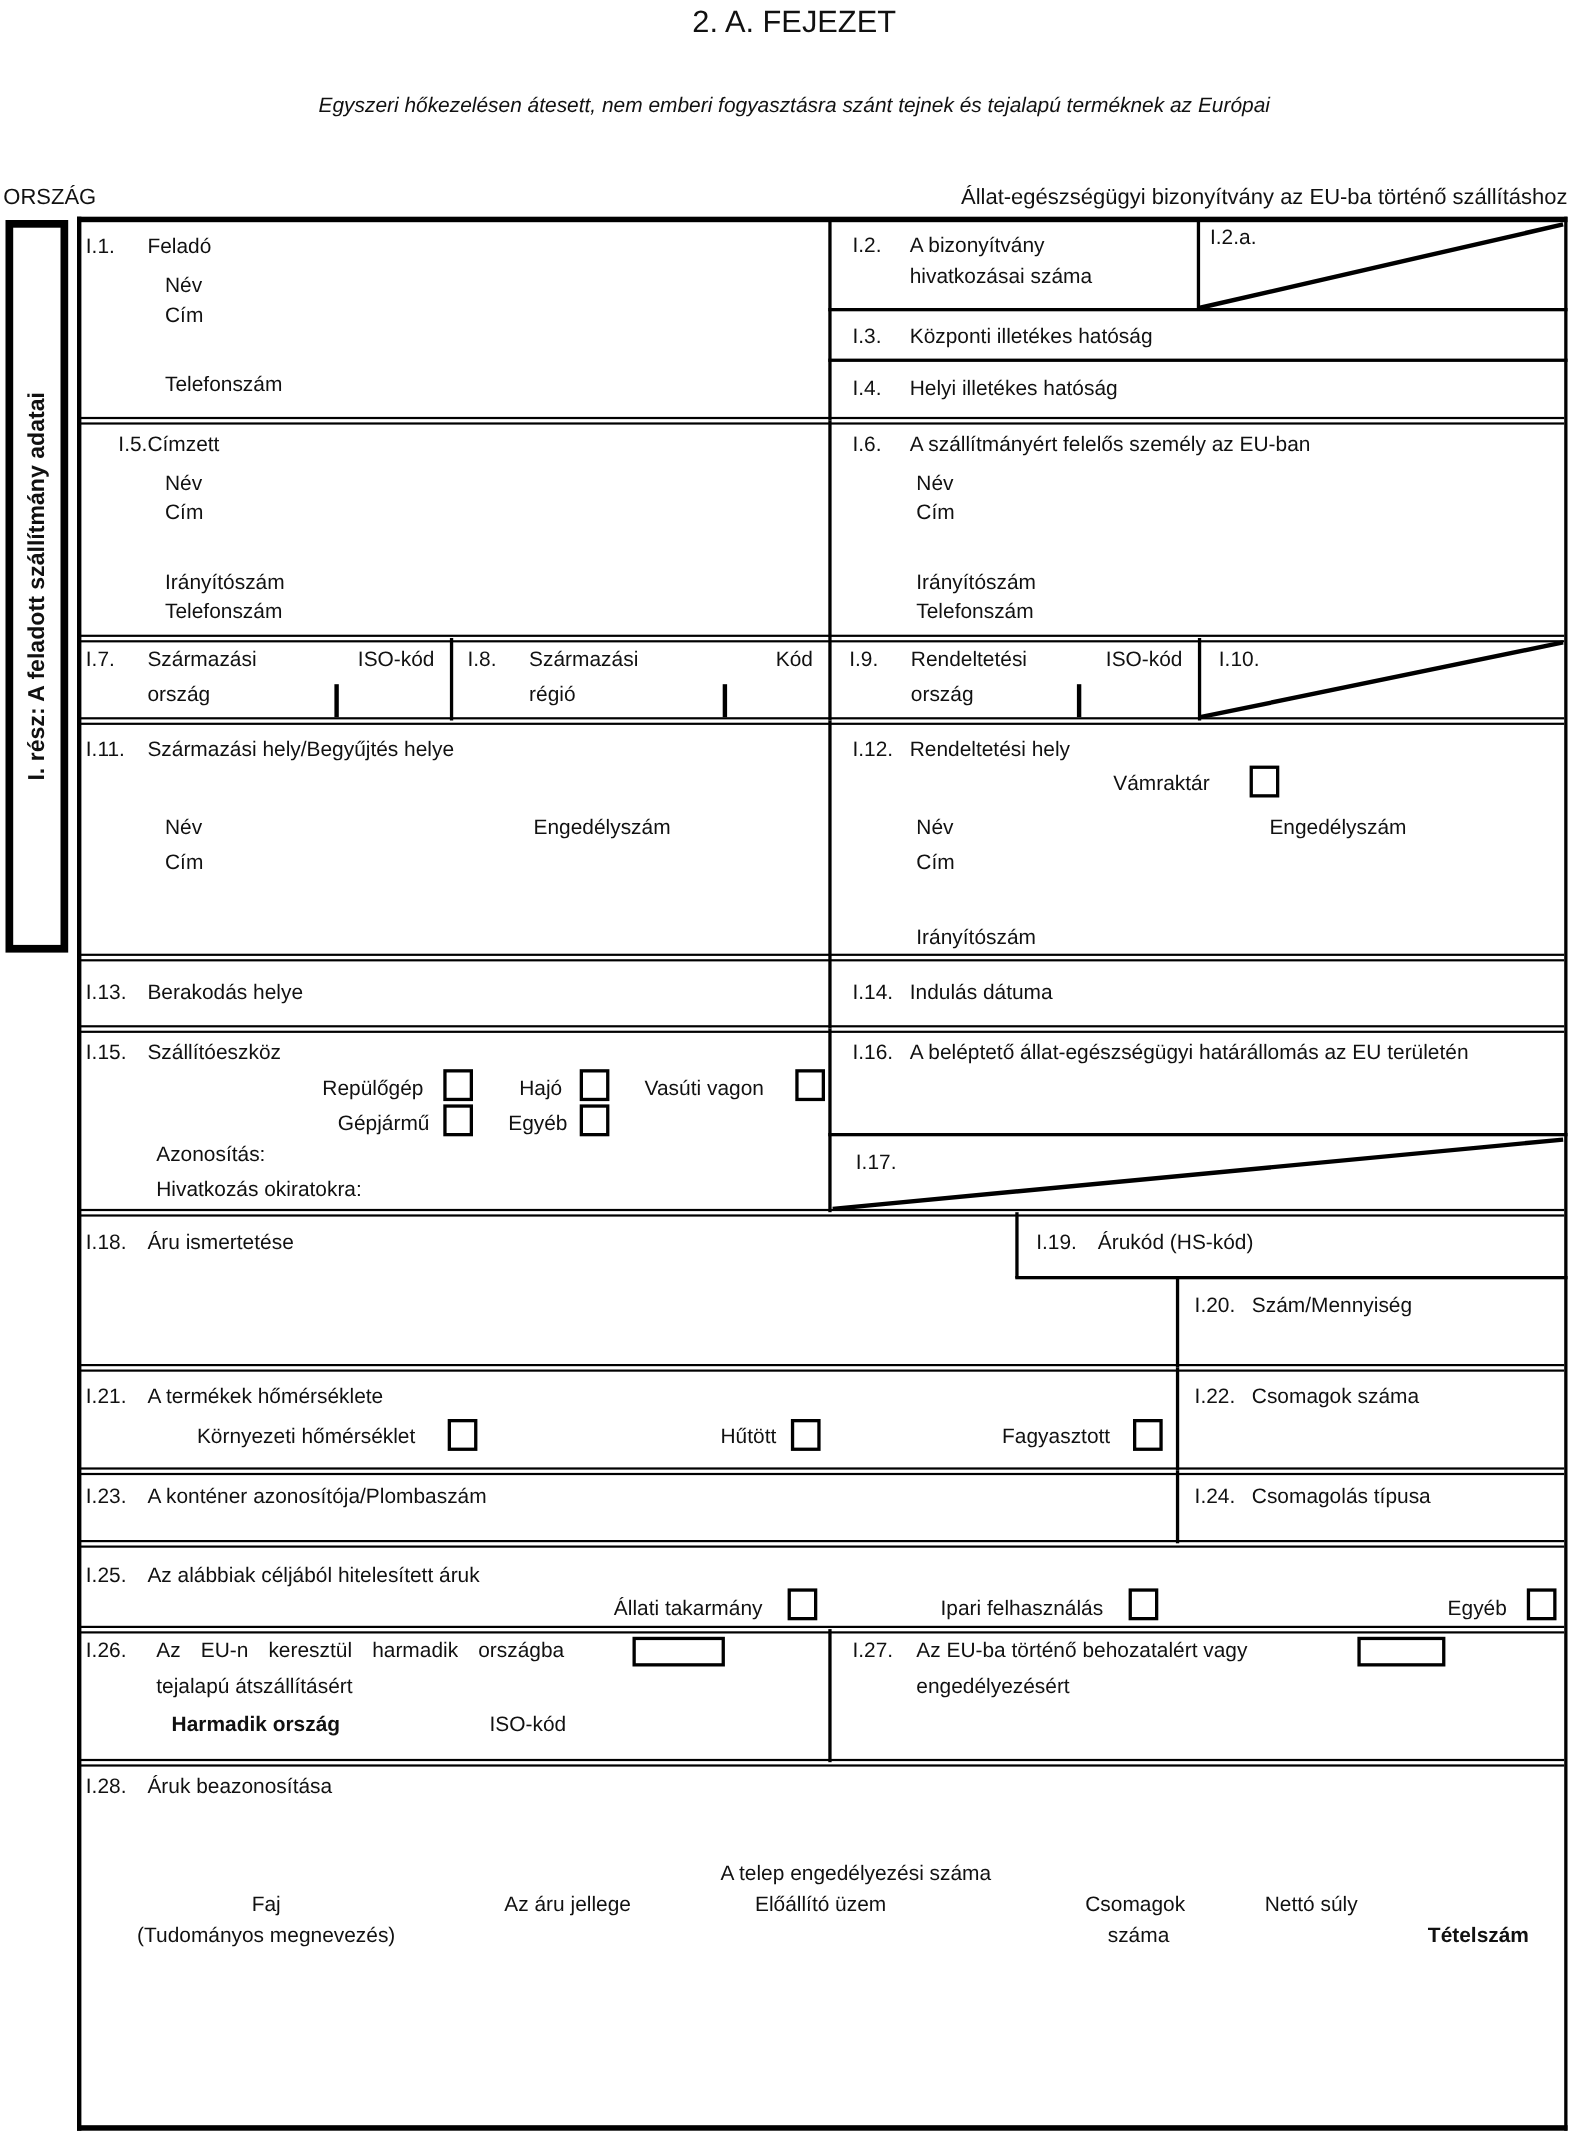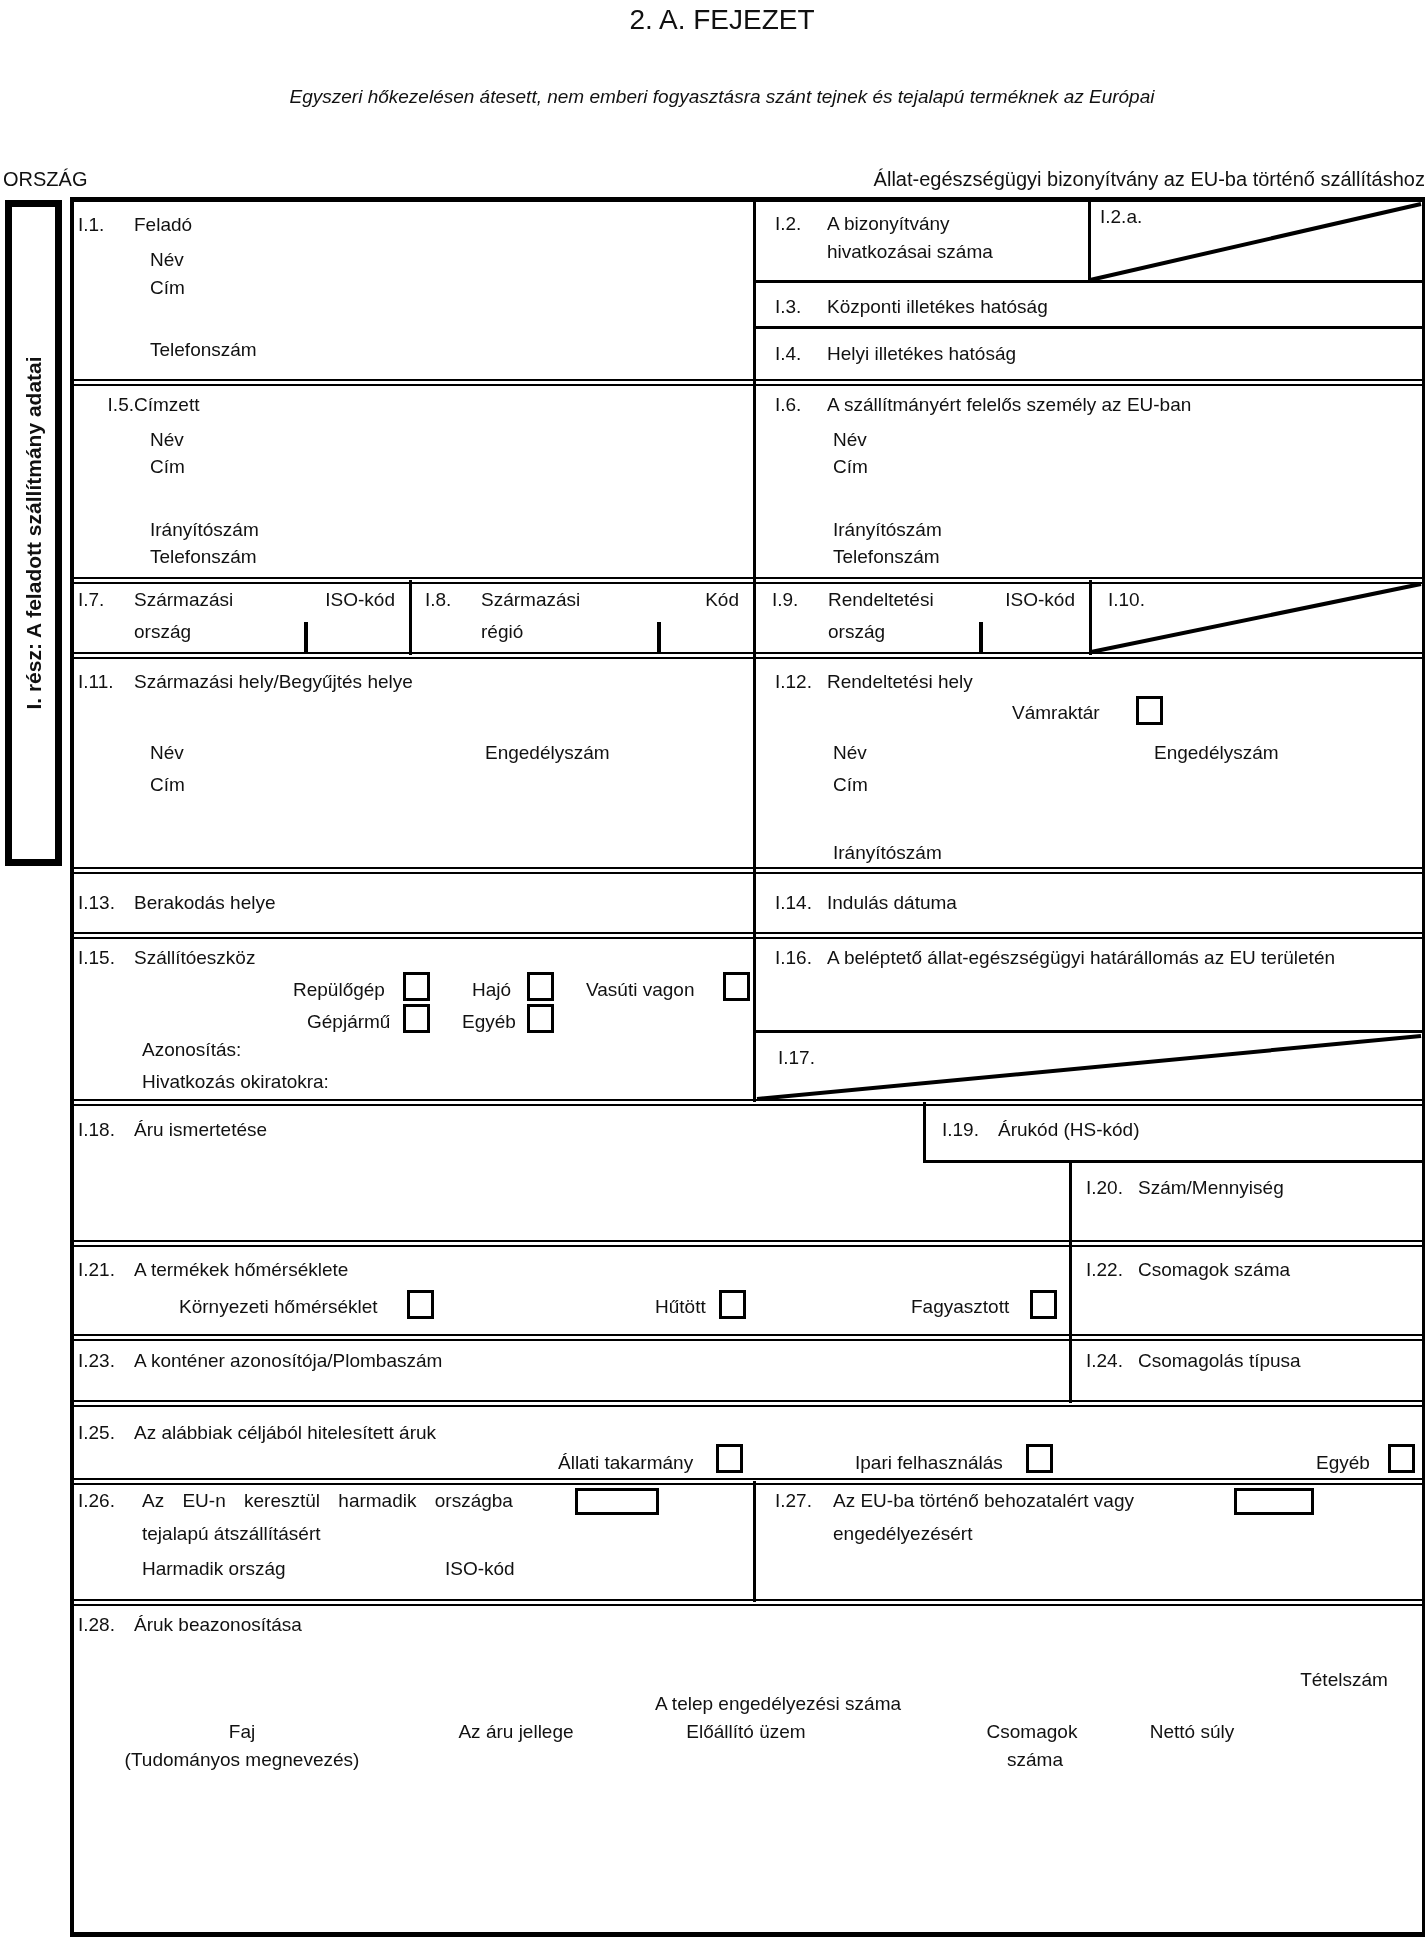--- a/index.html
+++ b/index.html
@@ -173,32 +173,32 @@
   <div class="cb" style="left:716px;top:1444px;"></div>
   <div class="t" style="left:855px;top:1451px;">Ipari felhasználás</div>
   <div class="cb" style="left:1026px;top:1444px;"></div>
   <div class="t" style="left:1316px;top:1451px;">Egyéb</div>
   <div class="cb" style="left:1388px;top:1444px;"></div>
 
   <div class="t" style="left:78px;top:1489px;">I.26.</div>
   <div class="t js1" style="left:142px;top:1489px;">Az EU-n keresztül harmadik országba</div>
   <div class="t" style="left:142px;top:1522px;">tejalapú átszállításért</div>
   <div class="eb" style="left:575px;top:1488px;width:84px;height:27px;"></div>
-  <div class="t" style="left:142px;top:1557px;">Harmadik ország</div>
+  <div class="t" style="left:156px;top:1557px;font-weight:bold;">Harmadik ország</div>
   <div class="t" style="left:445px;top:1557px;">ISO-kód</div>
 
   <div class="t" style="left:775px;top:1489px;">I.27.</div>
   <div class="t" style="left:833px;top:1489px;">Az EU-ba történő behozatalért vagy</div>
   <div class="t" style="left:833px;top:1522px;">engedélyezésért</div>
   <div class="eb" style="left:1234px;top:1488px;width:80px;height:27px;"></div>
 
   <div class="t" style="left:78px;top:1613px;"><span class="num">I.28.</span><span>Áruk beazonosítása</span></div>
   <div class="t ctr" style="left:778px;top:1692px;">A telep engedélyezési száma</div>
   <div class="t ctr" style="left:242px;top:1720px;">Faj</div>
   <div class="t ctr" style="left:242px;top:1748px;">(Tudományos megnevezés)</div>
   <div class="t ctr" style="left:516px;top:1720px;">Az áru jellege</div>
   <div class="t ctr" style="left:746px;top:1720px;">Előállító üzem</div>
   <div class="t ctr" style="left:1032px;top:1720px;">Csomagok</div>
   <div class="t ctr" style="left:1035px;top:1748px;">száma</div>
   <div class="t ctr" style="left:1192px;top:1720px;">Nettó súly</div>
-  <div class="t ctr" style="left:1344px;top:1668px;">Tételszám</div>
+  <div class="t ctr" style="left:1344px;top:1748px;font-weight:bold;">Tételszám</div>
 
 </div>
 
 </body></html>

